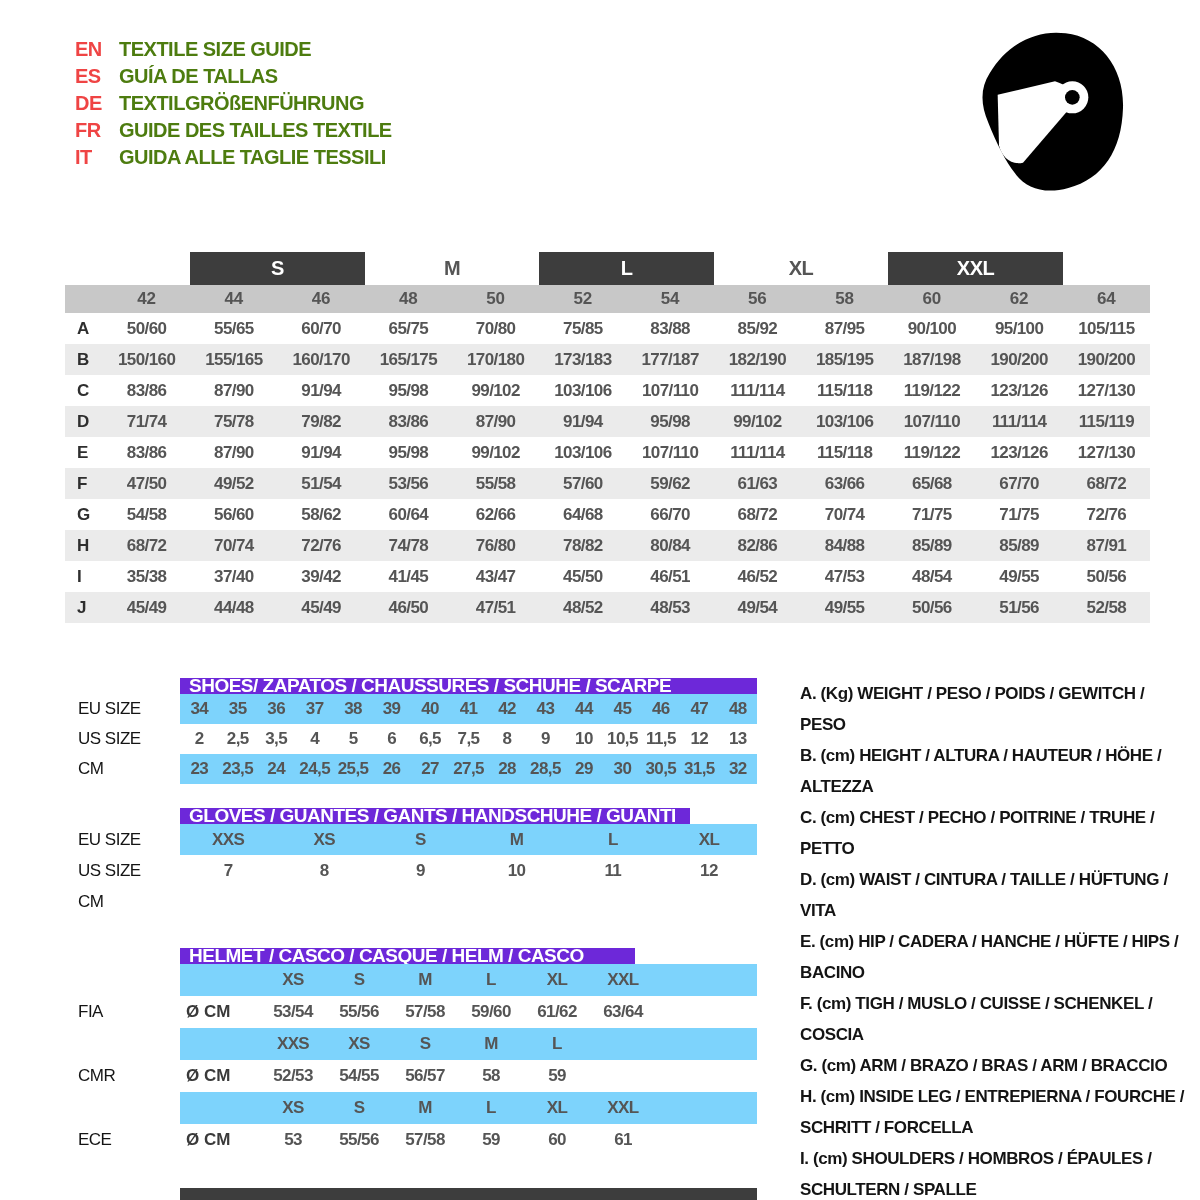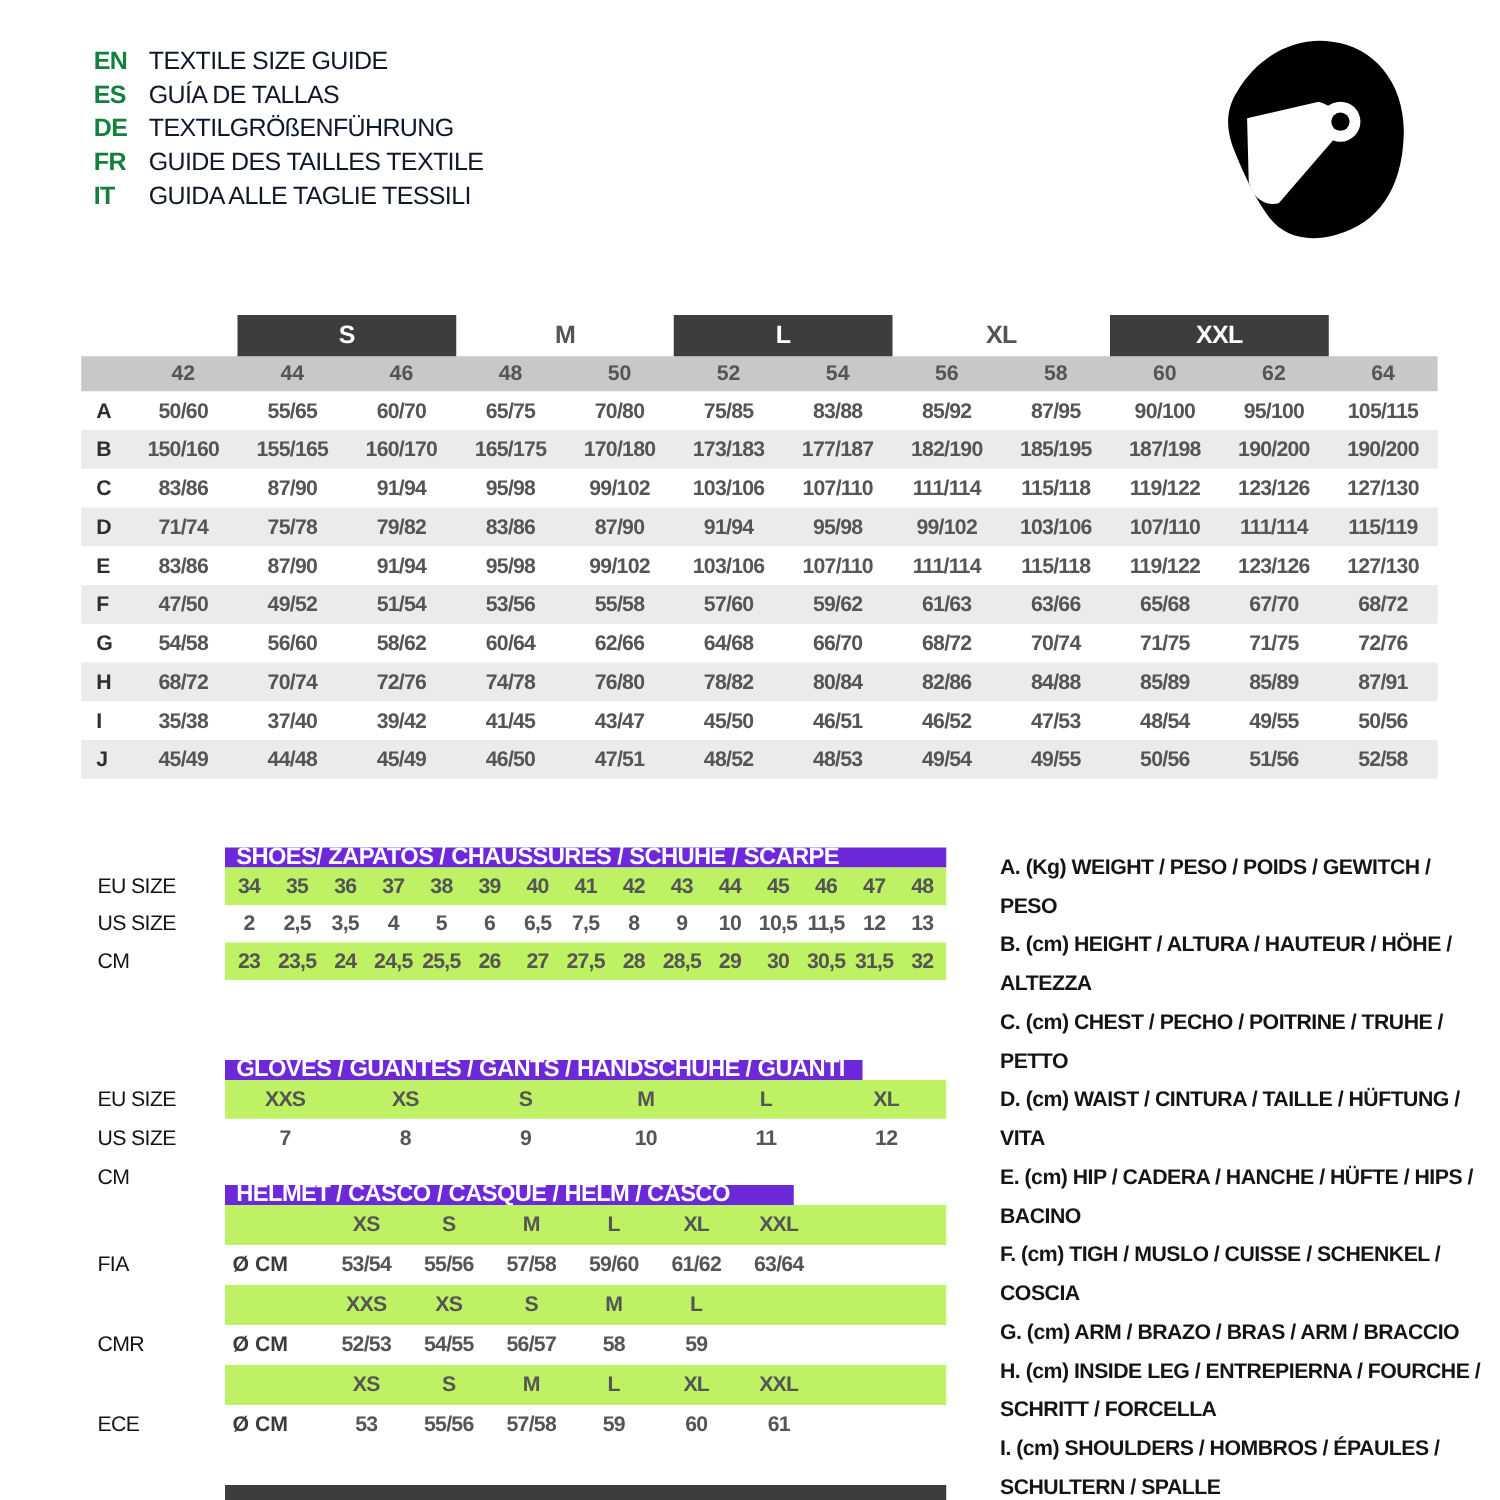--- a/index.html
+++ b/index.html
@@ -2,22 +2,22 @@
 <html><head>
 <meta charset="utf-8">
 <style>
   html,body{margin:0;padding:0;background:#fff;}
   .page{position:relative;width:1200px;height:1200px;background:#fff;overflow:hidden;
         font-family:"Liberation Sans",sans-serif;}
 
   
   .langs{position:absolute;left:75px;top:36px;}
   .lang-row{display:flex;height:27px;align-items:center;}
-  .lang-code{width:44px;font-weight:bold;font-size:20px;color:#15803d;letter-spacing:-0.5px;}
-  .lang-title{font-weight:normal;font-size:20px;color:#0f172a;letter-spacing:-0.5px;white-space:nowrap;}
+  .lang-code{width:44px;font-weight:bold;font-size:20px;color:#ef4444;letter-spacing:-0.5px;}
+  .lang-title{font-weight:bold;font-size:20px;color:#4d7c0f;letter-spacing:-0.5px;white-space:nowrap;}
 
   .helmet-icon{position:absolute;left:975px;top:28px;}
 
   
   .textile{position:absolute;left:65px;top:252px;width:1085px;}
   .grid13{display:grid;grid-template-columns:38px repeat(12,1fr);}
   .band-row{height:33px;}
   .size-band{display:flex;align-items:center;justify-content:center;
              font-weight:bold;font-size:20px;color:#555;letter-spacing:-0.5px;}
   .size-band.boxed{background:#3d3d3d;color:#fff;}
@@ -31,29 +31,29 @@
   .t-cell{display:flex;align-items:center;justify-content:center;
           font-weight:bold;font-size:17px;color:#555;letter-spacing:-0.6px;white-space:nowrap;}
 
   
   .section{position:absolute;left:65px;width:692px;}
   #shoes{top:678px;} #gloves{top:808px;} #helmet{top:948px;}
   .bar-title{background:#6d28d9;color:#fff;font-weight:bold;font-size:19px;height:16px;
              display:flex;align-items:center;padding-left:9px;letter-spacing:-0.5px;
              margin-left:115px;box-sizing:border-box;white-space:nowrap;}
   #shoes  .bar-title{width:577px;}
-  #gloves .bar-title{width:510px;margin-top:40px;}
+  #gloves .bar-title{width:510px;}
   #helmet .bar-title{width:455px;}
   .s-row{display:flex;height:30px;}
   #gloves .s-row{height:31px;}
   #helmet .s-row{height:32px;}
   .s-label{width:115px;box-sizing:border-box;display:flex;align-items:center;padding-left:13px;
            font-weight:normal;font-size:17px;color:#141414;letter-spacing:-0.5px;}
   .s-data{flex:1;display:flex;}
-  .s-data.shaded{background:#bef264;}
+  .s-data.shaded{background:#7dd3fc;}
   .s-cell{flex:1;display:flex;align-items:center;justify-content:center;
           font-weight:bold;font-size:17px;color:#555;letter-spacing:-0.6px;white-space:nowrap;}
   .h-unit{width:80px;display:flex;align-items:center;justify-content:flex-start;padding-left:6px;
           box-sizing:border-box;font-weight:bold;font-size:17px;color:#3a3a3a;white-space:nowrap;}
   .h-cell{width:66px;flex:none;display:flex;align-items:center;justify-content:center;
           font-weight:bold;font-size:17px;color:#555;letter-spacing:-0.6px;white-space:nowrap;}
   .h-fill{flex:1;}
 
   
   .legend{position:absolute;left:800px;top:678px;width:392px;}

